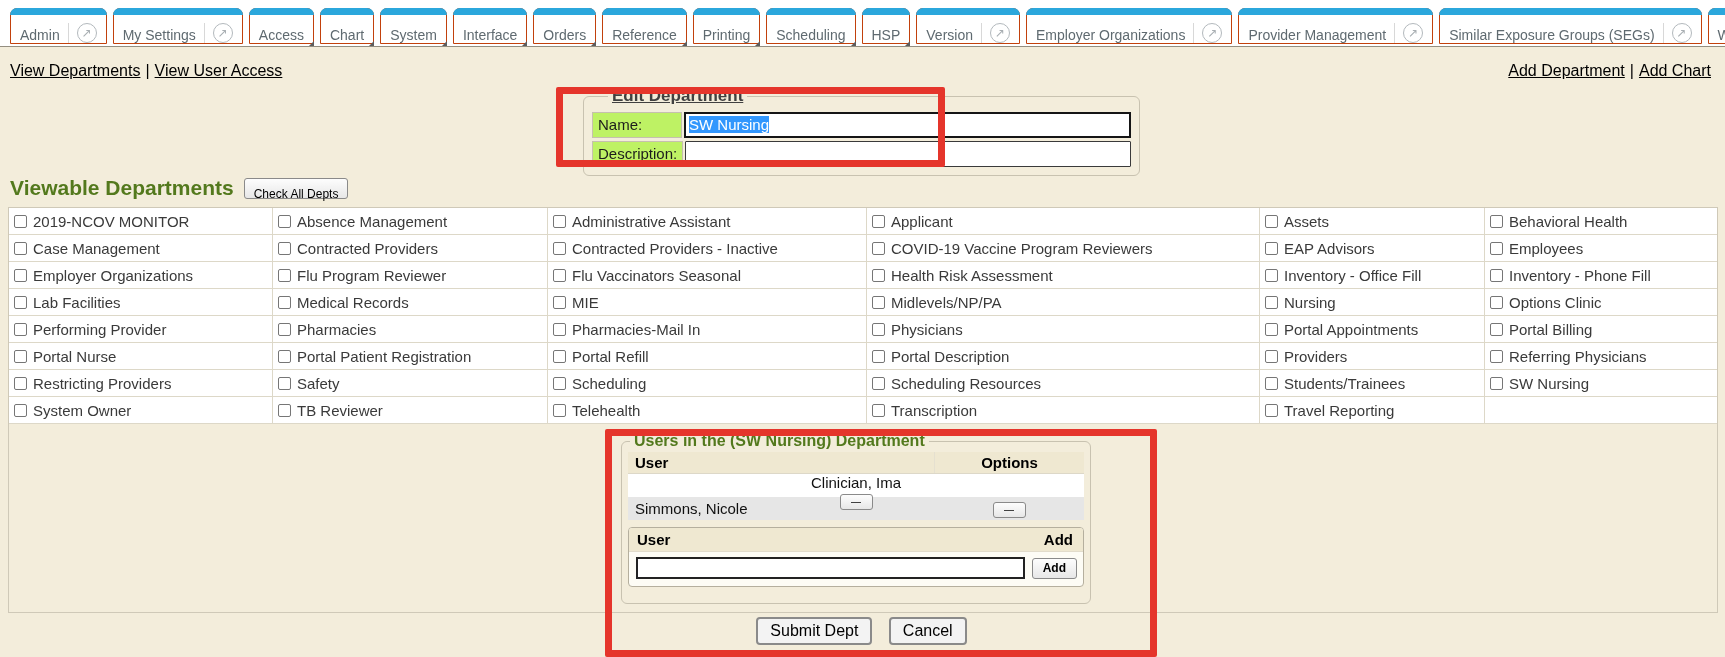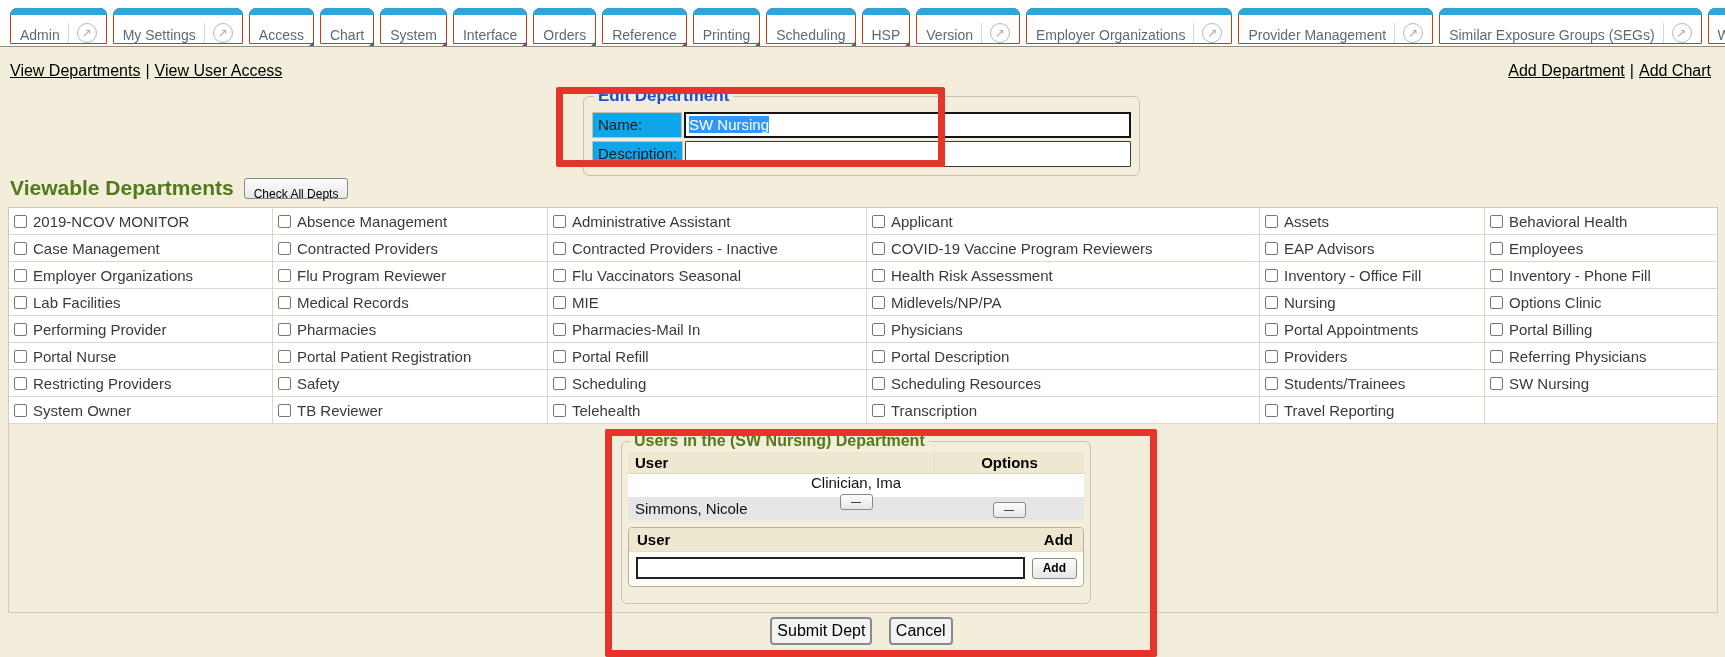--- a/index.html
+++ b/index.html
@@ -28,23 +28,23 @@
   
   .linkrow { position:absolute; top:62px; left:0; width:1725px; height:24px; }
   .links-left { position:absolute; left:10px; top:0; font-size:16px; color:#000; }
   .links-right { position:absolute; right:14px; top:0; font-size:16px; color:#000; }
   .tlink { color:#000; text-decoration:underline; cursor:pointer; }
   .lsep { margin:0 5px; }
 
   
   .edit-dept { position:absolute; left:583px; top:86px; width:557px; border:1px solid #c8c2b0;
                border-radius:6px; padding:3px 8px 8px 8px; background:transparent; }
-  .edit-dept legend { color:#1d4ed8; font-size:17px; font-weight:bold; padding:0 4px; margin-left:2px; }
+  .edit-dept legend { color:#404040; font-size:17px; font-weight:bold; padding:0 4px; margin-left:16px;text-decoration:underline; }
   .form-row { display:flex; align-items:stretch; margin-top:3px; }
-  .flabel { flex:0 0 90px; background:#0ea5e9; border:1px solid #c6c0ae; font-size:15px; color:#1c1c1c;
+  .flabel { flex:0 0 90px; background:#bef264; border:1px solid #c6c0ae; font-size:15px; color:#1c1c1c;
             padding:3px 5px; }
   .name-box { flex:1; margin-left:2px; background:#fff; border:2px solid #151515; padding:2px 3px;
               font-size:15px; height:26px; }
   .sel-text { background:#3297fd; color:#fff; }
   .desc-input { flex:1; margin-left:2px; background:#fff; border:1px solid #3a3a3a; border-radius:1px;
                 padding:2px 4px; font-size:15px; height:26px; font-family:"Liberation Sans",sans-serif; }
 
   
   .vd-head { position:absolute; left:10px; top:176px; display:flex; align-items:center; gap:10px; }
   .vd-title { color:#53791d; font-size:21px; font-weight:bold; }
@@ -86,21 +86,21 @@
             overflow:hidden; }
   .addhead { display:flex; justify-content:space-between; background:#efe8d1; padding:3px 10px 3px 8px;
              font-size:15px; font-weight:bold; border-bottom:1px solid #e2dccb; }
   .addrow { display:flex; align-items:center; gap:7px; padding:5px 6px 7px 7px; }
   .add-input { flex:1; height:22px; border:2px solid #222; background:#fff; padding:1px 4px;
                font-size:14px; font-family:"Liberation Sans",sans-serif; }
   .add-btn { font-size:12px; font-weight:bold; padding:2px 10px; height:21px; }
 
   
   .actions { position:absolute; left:583px; top:617px; width:557px; text-align:center; }
-  .action-btn { font-size:16px; padding:2px 5px; height:28px; border:2px solid #8a8a8a;
+  .action-btn { font-size:16px; padding:2px 12px; height:28px; border:2px solid #8a8a8a;
                 border-radius:4px; background:#f3f3f3; margin:0 6px; cursor:pointer;
                 font-family:"Liberation Sans",sans-serif; }
 
   
   .anno { position:absolute; border:7px solid #e5352b; border-radius:2px; pointer-events:none;
           z-index:100; background:transparent; }
   .anno1 { left:556px; top:87px; width:389px; height:80px; }
   .anno2 { left:605px; top:429px; width:552px; height:228px; }
 </style>
 </head>

